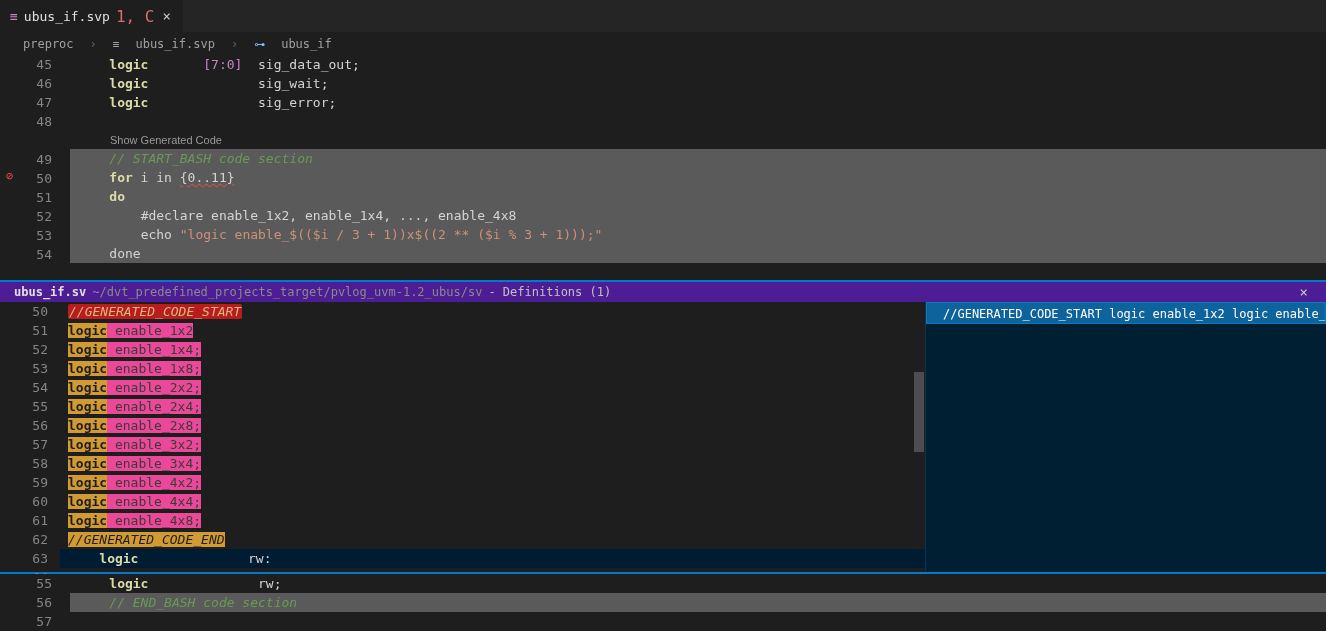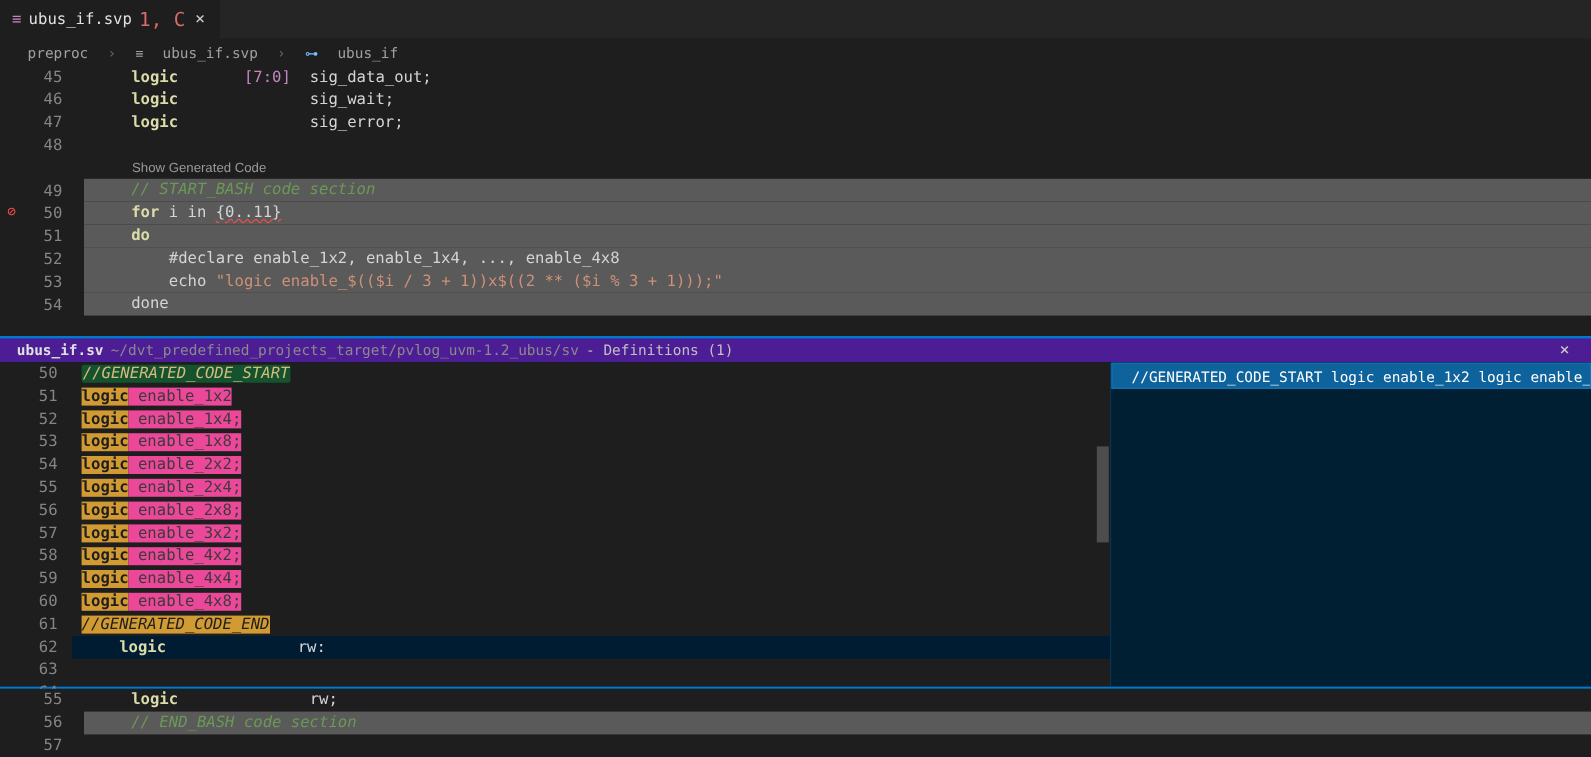--- a/index.html
+++ b/index.html
@@ -99,21 +99,21 @@
 }
 .kw { color: #dcdcaa; font-weight: bold; }
 .comment { color: #6a9955; font-style: italic; }
 .comment-yellow { color: #d7ba7d; font-style: italic; }
 .string { color: #ce9178; }
 .type { color: #c586c0; }
 .plain { color: #d4d4d4; }
 .highlight-yellow { background: #d19a32; color: #1e1e1e; font-style: italic; }
 .highlight-kw { background: #d19a32; color: #1e1e1e; font-weight: bold; }
 .highlight-plain { background: #ec4899; color: #3b3b3b; }
-.selected-match { background: #14532d; border-radius: 2px; padding: 0 1px; }
+.selected-match { background: #b91c1c; border-radius: 2px; padding: 0 1px; }
 
 .peek-header {
   background: #4c1d95;
   height: 26px;
   display: flex;
   align-items: center;
   padding: 0 14px;
   border-top: 2px solid #007acc;
   gap: 6px;
   font-size: 12px;
@@ -255,20 +255,21 @@
         </div>
       <div class="code-content" id="peek-code">
           <div class="code-line"><span class="comment-yellow"><span class="selected-match">//GENERATED_CODE_START</span></span></div>
           <div class="code-line"><span class="highlight-kw">logic</span><span class="highlight-plain"> enable_1x2</span></div>
           <div class="code-line"><span class="highlight-kw">logic</span><span class="highlight-plain"> enable_1x4;</span></div>
           <div class="code-line"><span class="highlight-kw">logic</span><span class="highlight-plain"> enable_1x8;</span></div>
           <div class="code-line"><span class="highlight-kw">logic</span><span class="highlight-plain"> enable_2x2;</span></div>
           <div class="code-line"><span class="highlight-kw">logic</span><span class="highlight-plain"> enable_2x4;</span></div>
           <div class="code-line"><span class="highlight-kw">logic</span><span class="highlight-plain"> enable_2x8;</span></div>
           <div class="code-line"><span class="highlight-kw">logic</span><span class="highlight-plain"> enable_3x2;</span></div>
+          <div class="code-line"><span class="highlight-kw">logic</span><span class="highlight-plain"> enable_3x4;</span></div>
           <div class="code-line"><span class="highlight-kw">logic</span><span class="highlight-plain"> enable_4x2;</span></div>
           <div class="code-line"><span class="highlight-kw">logic</span><span class="highlight-plain"> enable_4x4;</span></div>
           <div class="code-line"><span class="highlight-kw">logic</span><span class="highlight-plain"> enable_4x8;</span></div>
           <div class="code-line"><span class="highlight-yellow">//GENERATED_CODE_END</span></div>
           <div class="code-line" style="background: rgb(0, 28, 51);"><span>    </span><span class="kw">logic</span><span class="plain">              rw:</span></div>
         </div>
       <div class="peek-scroll">
         <div class="peek-scroll-thumb"></div>
       </div>
     </div>

